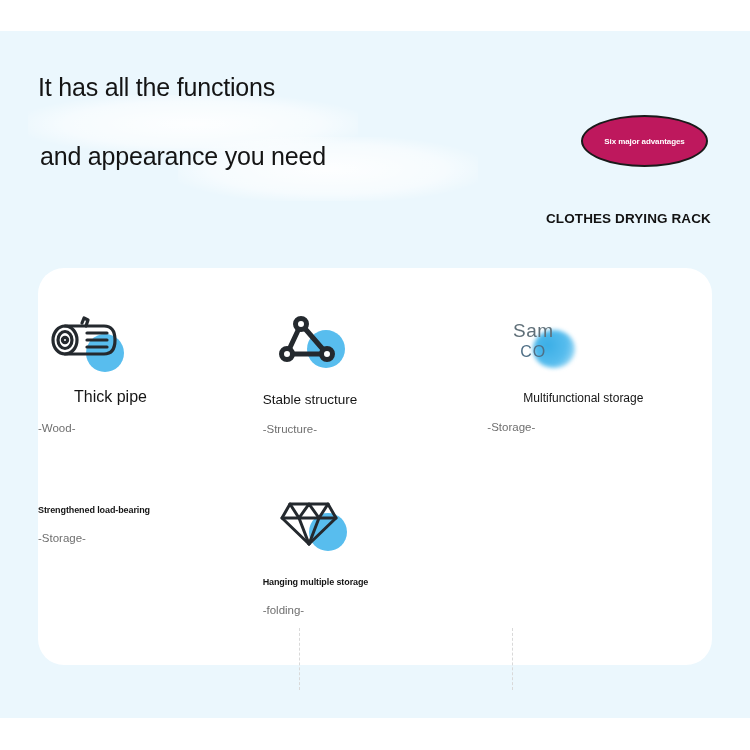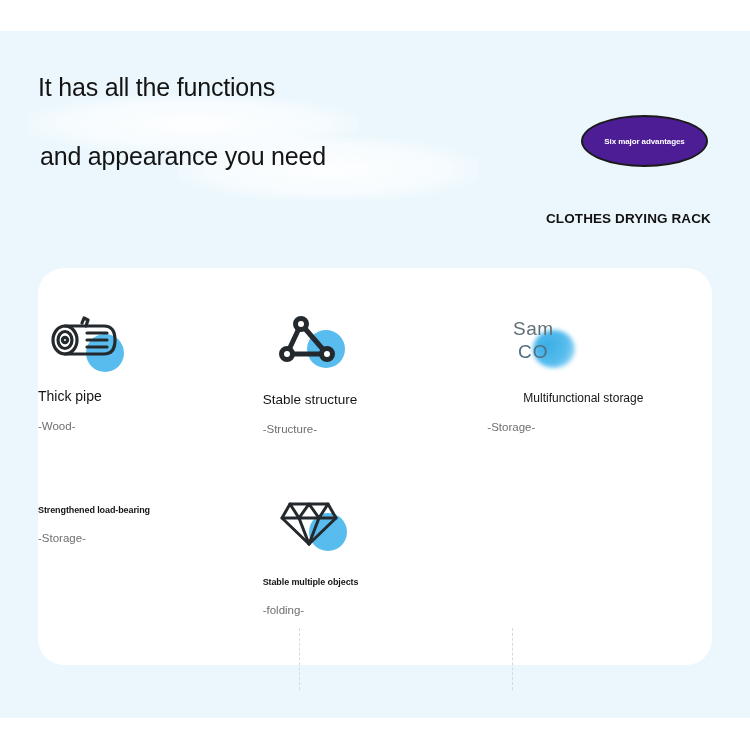--- a/index.html
+++ b/index.html
@@ -71,21 +71,21 @@
   .headline-line.l2 { margin-top: 44px; margin-left: 2px; }
 
   
   .badge-ellipse {
     position: absolute;
     left: 581px;
     top: 84px;
     width: 127px;
     height: 52px;
     border-radius: 50%;
-    background: #4c1d95;
+    background: #be185d;
     border: 2px solid #1a1a1a;
     display: flex;
     align-items: center;
     justify-content: center;
   }
   .badge-ellipse span {
     font-size: 8px;
     font-weight: 700;
     color: #ffffff;
     letter-spacing: -0.1px;
@@ -168,21 +168,21 @@
     background: radial-gradient(ellipse at center, rgba(255,255,255,0.85) 0%, rgba(255,255,255,0) 75%);
     pointer-events: none;
   }
 
   .feat-title {
     position: relative;
     text-align: center;
     color: #151515;
     white-space: nowrap;
   }
-  .feat-title.big  { font-size: 14px; font-weight: 400; margin-top: 12px; }
+  .feat-title.big  { font-size: 16px; font-weight: 400; margin-top: 12px; margin-left: 36px; }
   .feat-title.mid  { font-size: 13.5px; font-weight: 400; margin-top: 16px; }
   .feat-title.sml  { font-size: 12px; font-weight: 400; margin-top: 15px; margin-left: 36px; }
   .feat-title.tiny { font-size: 9px; font-weight: 700; margin-top: 18px; letter-spacing: -0.1px; }
 
   .feat-sub {
     position: relative;
     text-align: center;
     font-size: 11.5px;
     color: #6f6f6f;
     white-space: nowrap;
@@ -197,21 +197,21 @@
     line-height: 1.0;
     filter: blur(0.7px);
   }
   .sam-logo .l-a {
     font-size: 19px;
     color: #5f6f78;
     letter-spacing: 0.5px;
     display: block;
   }
   .sam-logo .l-b {
-    font-size: 19px;
+    font-size: 16px;
     color: #4f6f86;
     letter-spacing: 1px;
     display: block;
     margin-top: 4px;
   }
 </style>
 </head>
 <body>
 
 <div class="page-band"></div>
@@ -296,21 +296,21 @@
         <div class="accent-dot" style="width:38px;height:38px;left:46px;top:26px;"></div>
         <svg width="62" height="54" viewBox="0 0 62 54" fill="none" stroke="#24292e" stroke-width="3" stroke-linecap="round" stroke-linejoin="round">
           <path d="M12 8 L50 8 L58 22 L31 48 L4 22 Z"></path>
           <path d="M4 22 L58 22"></path>
           <path d="M12 8 L21 22 L31 48"></path>
           <path d="M50 8 L41 22 L31 48"></path>
           <path d="M21 22 L31 8 L41 22"></path>
         </svg>
       </div>
       <div class="label-haze" style="top:92px;width:170px;"></div>
-      <div class="feat-title tiny">Stable multiple objects</div>
+      <div class="feat-title tiny">Hanging multiple storage</div>
       <div class="feat-sub s2">-folding-</div>
     </div>
 
   </div>
 
   <div class="divider d1"></div>
   <div class="divider d2"></div>
 
 </div>
 

